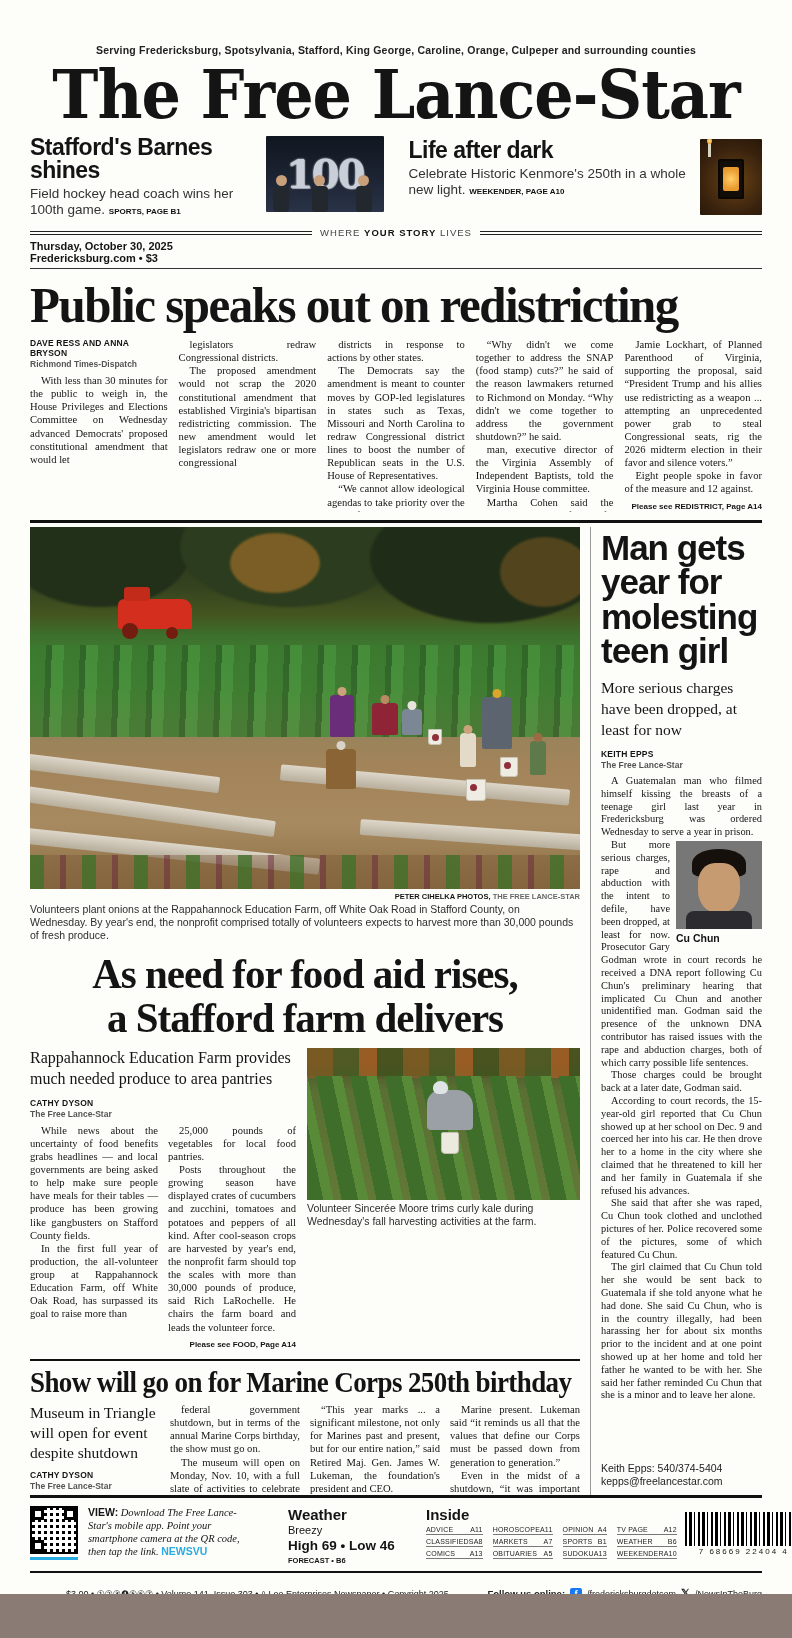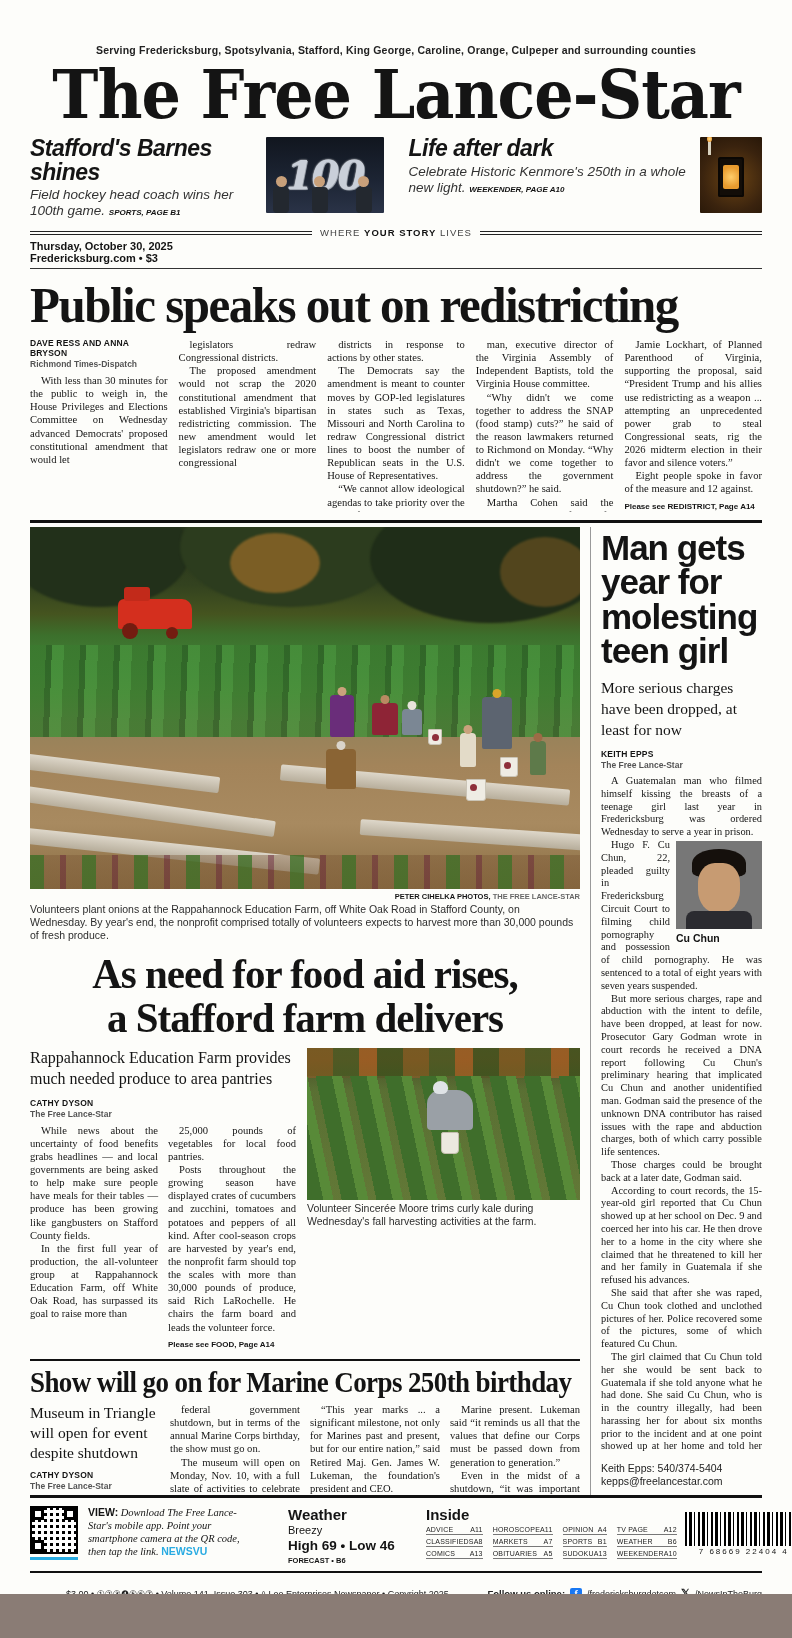--- a/index.html
+++ b/index.html
@@ -8,21 +8,21 @@
           overflow:hidden; padding:44px 30px 0 30px; }
 
   
   .tagline { text-align:center; font-family:"Liberation Sans", sans-serif; font-weight:bold;
              font-size:10.5px; letter-spacing:.2px; color:#222; }
   .masthead { text-align:center; font-family:"DejaVu Serif", serif; font-weight:bold;
               font-size:62px; letter-spacing:-1px; line-height:1.05; margin:6px 0 10px 0;
               transform:scaleY(1.08); }
 
   
-  .teasers { display:flex; align-items:flex-start; gap:12px; height:80px; margin-bottom:10px;font-style:italic; }
+  .teasers { display:flex; align-items:center; gap:12px; height:80px; margin-bottom:10px; }
   .teaser { flex:1; display:flex; gap:8px; }
   .teaser-text { flex:1; }
   .teaser-title { font-family:"Liberation Sans", sans-serif; font-weight:bold; font-size:23px;
                   letter-spacing:-.5px; line-height:1.02; }
   .teaser-sub { font-family:"Liberation Sans", sans-serif; font-size:13.5px; color:#333;
                 line-height:1.2; margin-top:3px; }
   .kicker { font-family:"Liberation Sans", sans-serif; font-weight:bold; font-size:8px; color:#111; }
   .vrule { width:1px; background:#222; }
   .teaser-photo { width:118px; height:76px; border-radius:1px; position:relative; overflow:hidden; flex:none; }
   .photo-night { background:linear-gradient(180deg,#11161f 0%,#1c2433 55%,#2a3347 100%); }
@@ -53,21 +53,21 @@
             font-weight:bold; transform:scaleY(1.05); transform-origin:left top; white-space:nowrap; }
   .story-cols { display:flex; gap:11px; height:174px; overflow:hidden; margin-bottom:8px; }
   .story-cols .col { flex:1; min-width:0; }
   .deck { font-size:16.5px; line-height:1.3; color:#1a1a1a; margin-bottom:8px; }
   .byline { font-family:"Liberation Sans", sans-serif; font-weight:bold; font-size:8.5px;
             letter-spacing:.2px; margin-bottom:1px; }
   .byorg { font-family:"Liberation Sans", sans-serif; font-weight:bold; font-size:8.5px;
            color:#555; margin-bottom:5px; }
   .body p { font-size:10.6px; line-height:1.24; text-align:justify; text-indent:11px; }
   .cont { font-family:"Liberation Sans", sans-serif; font-weight:bold; font-size:8px;
-          text-align:left; margin-top:6px; }
+          text-align:right; margin-top:6px; }
 
   .rule-heavy { border-top:3px solid #111; }
 
   
   .main-split { display:flex; height:972px; overflow:hidden; padding-top:4px; }
   .main-left { width:550px; flex:none; }
   .main-right { flex:1; border-left:1px solid #999; margin-left:10px; padding-left:10px;
                 display:flex; flex-direction:column; }
 
   
@@ -235,22 +235,22 @@
     <div class="col">
       <p>legislators redraw Congressional districts.</p>
       <p>The proposed amendment would not scrap the 2020 constitutional amendment that established Virginia's bipartisan redistricting commission. The new amendment would let legislators redraw one or more congressional</p>
     </div>
     <div class="col">
       <p>districts in response to actions by other states.</p>
       <p>The Democrats say the amendment is meant to counter moves by GOP-led legislatures in states such as Texas, Missouri and North Carolina to redraw Congressional district lines to boost the number of Republican seats in the U.S. House of Representatives.</p>
       <p>“We cannot allow ideological agendas to take priority over the will of the people,” Michael Huff-</p>
     </div>
     <div class="col">
+      <p>“Why didn't we come together to address the SNAP (food stamp) cuts?” he said of the reason lawmakers returned to Richmond on Monday. “Why didn't we come together to address the government shutdown?” he said.</p>
       <p>man, executive director of the Virginia Assembly of Independent Baptists, told the Virginia House committee.</p>
-      <p>“Why didn't we come together to address the SNAP (food stamp) cuts?” he said of the reason lawmakers returned to Richmond on Monday. “Why didn't we come together to address the government shutdown?” he said.</p>
       <p>Martha Cohen said the proposal “makes me feel as if I don't belong.”</p>
     </div>
     <div class="col">
       <p>Jamie Lockhart, of Planned Parenthood of Virginia, supporting the proposal, said “President Trump and his allies use redistricting as a weapon ... attempting an unprecedented power grab to steal Congressional seats, rig the 2026 midterm election in their favor and silence voters.”</p>
       <p>Eight people spoke in favor of the measure and 12 against.</p>
       <div class="cont">Please see REDISTRICT, Page A14</div>
     </div>
   </div>
 
   <div class="rule-heavy"></div>
@@ -363,21 +363,20 @@
       <div class="sb-body">
         <p>A Guatemalan man who filmed himself kissing the breasts of a teenage girl last year in Fredericksburg was ordered Wednesday to serve a year in prison.</p>
         <div class="mug-wrap">
           <div class="mugshot">
             <div class="mug-hair"></div>
             <div class="mug-face"></div>
             <div class="mug-shirt"></div>
           </div>
           <div class="mug-cap">Cu Chun</div>
         </div>
-        <p>Hugo F. Cu Chun, 22, pleaded guilty in Fredericksburg Circuit Court to filming child pornography and possession of child pornography. He was sentenced to a total of eight years with seven years suspended.</p>
         <p>But more serious charges, rape and abduction with the intent to defile, have been dropped, at least for now. Prosecutor Gary Godman wrote in court records he received a DNA report following Cu Chun's preliminary hearing that implicated Cu Chun and another unidentified man. Godman said the presence of the unknown DNA contributor has raised issues with the rape and abduction charges, both of which carry possible life sentences.</p>
         <p>Those charges could be brought back at a later date, Godman said.</p>
         <p>According to court records, the 15-year-old girl reported that Cu Chun showed up at her school on Dec. 9 and coerced her into his car. He then drove her to a home in the city where she claimed that he threatened to kill her and her family in Guatemala if she refused his advances.</p>
         <p>She said that after she was raped, Cu Chun took clothed and unclothed pictures of her. Police recovered some of the pictures, some of which featured Cu Chun.</p>
         <p>The girl claimed that Cu Chun told her she would be sent back to Guatemala if she told anyone what he had done. She said Cu Chun, who is in the country illegally, had been harassing her for about six months prior to the incident and at one point showed up at her home and told her father he wanted to be with her. She said her father reminded Cu Chun that she is a minor and to leave her alone.</p>
       </div>
       <div class="sb-contact">
         <div>Keith Epps: 540/374-5404</div>
         <div>kepps@freelancestar.com</div>
       </div>

